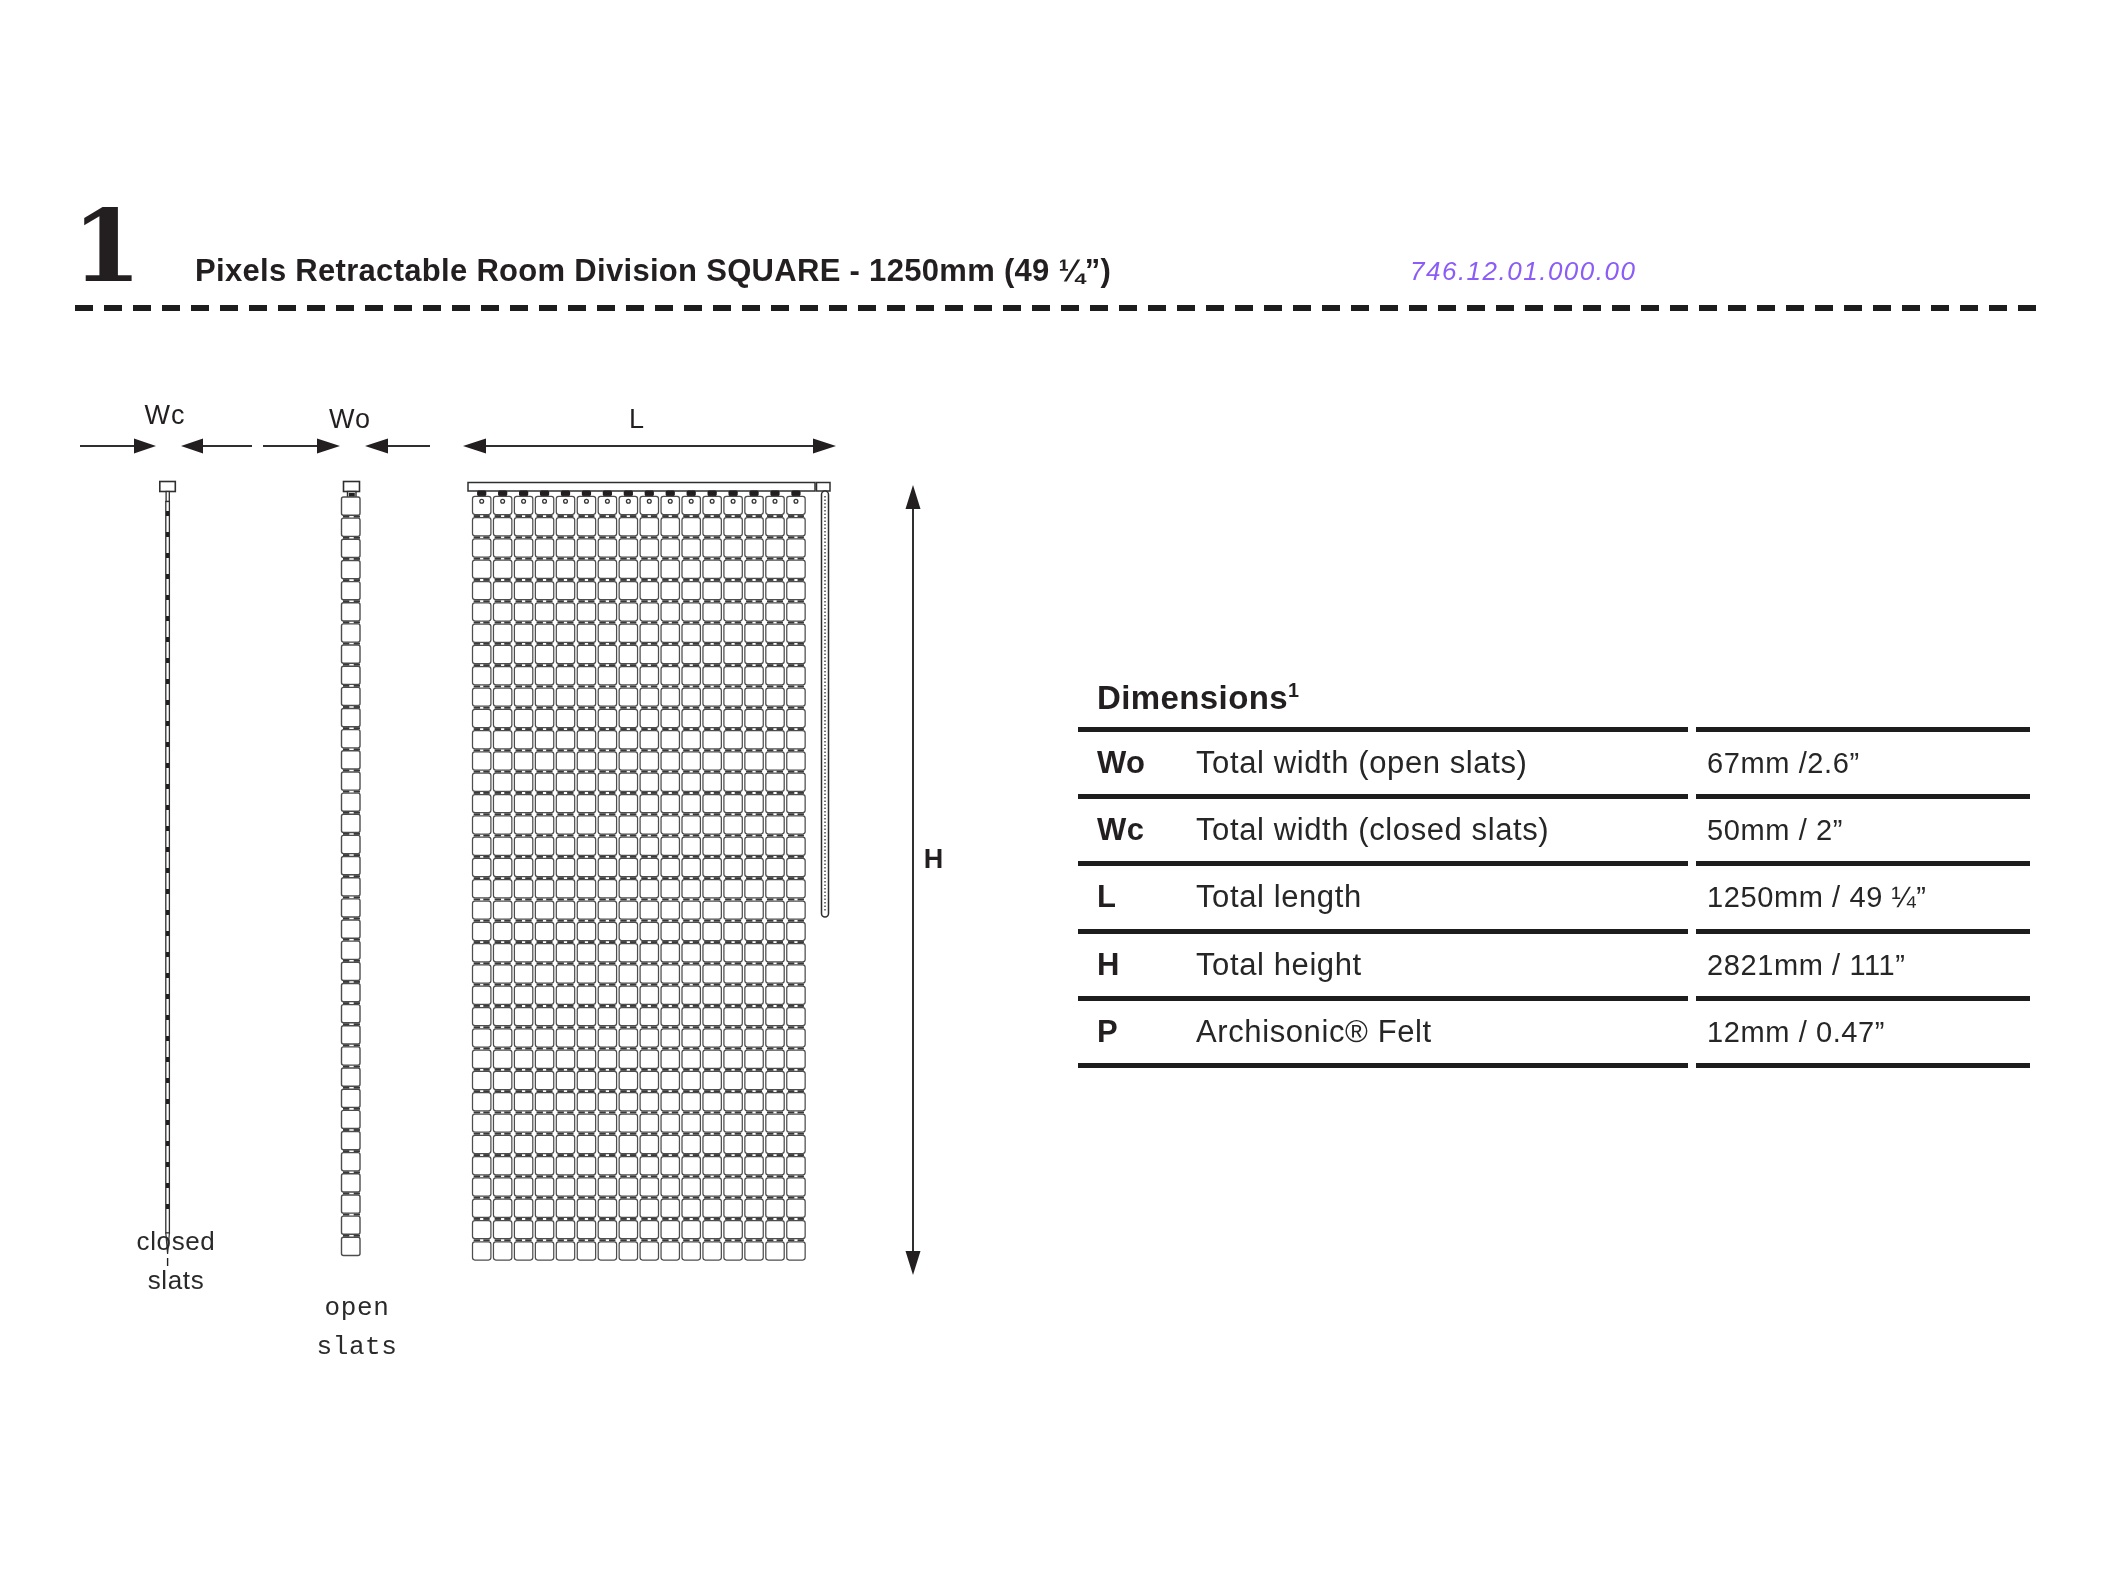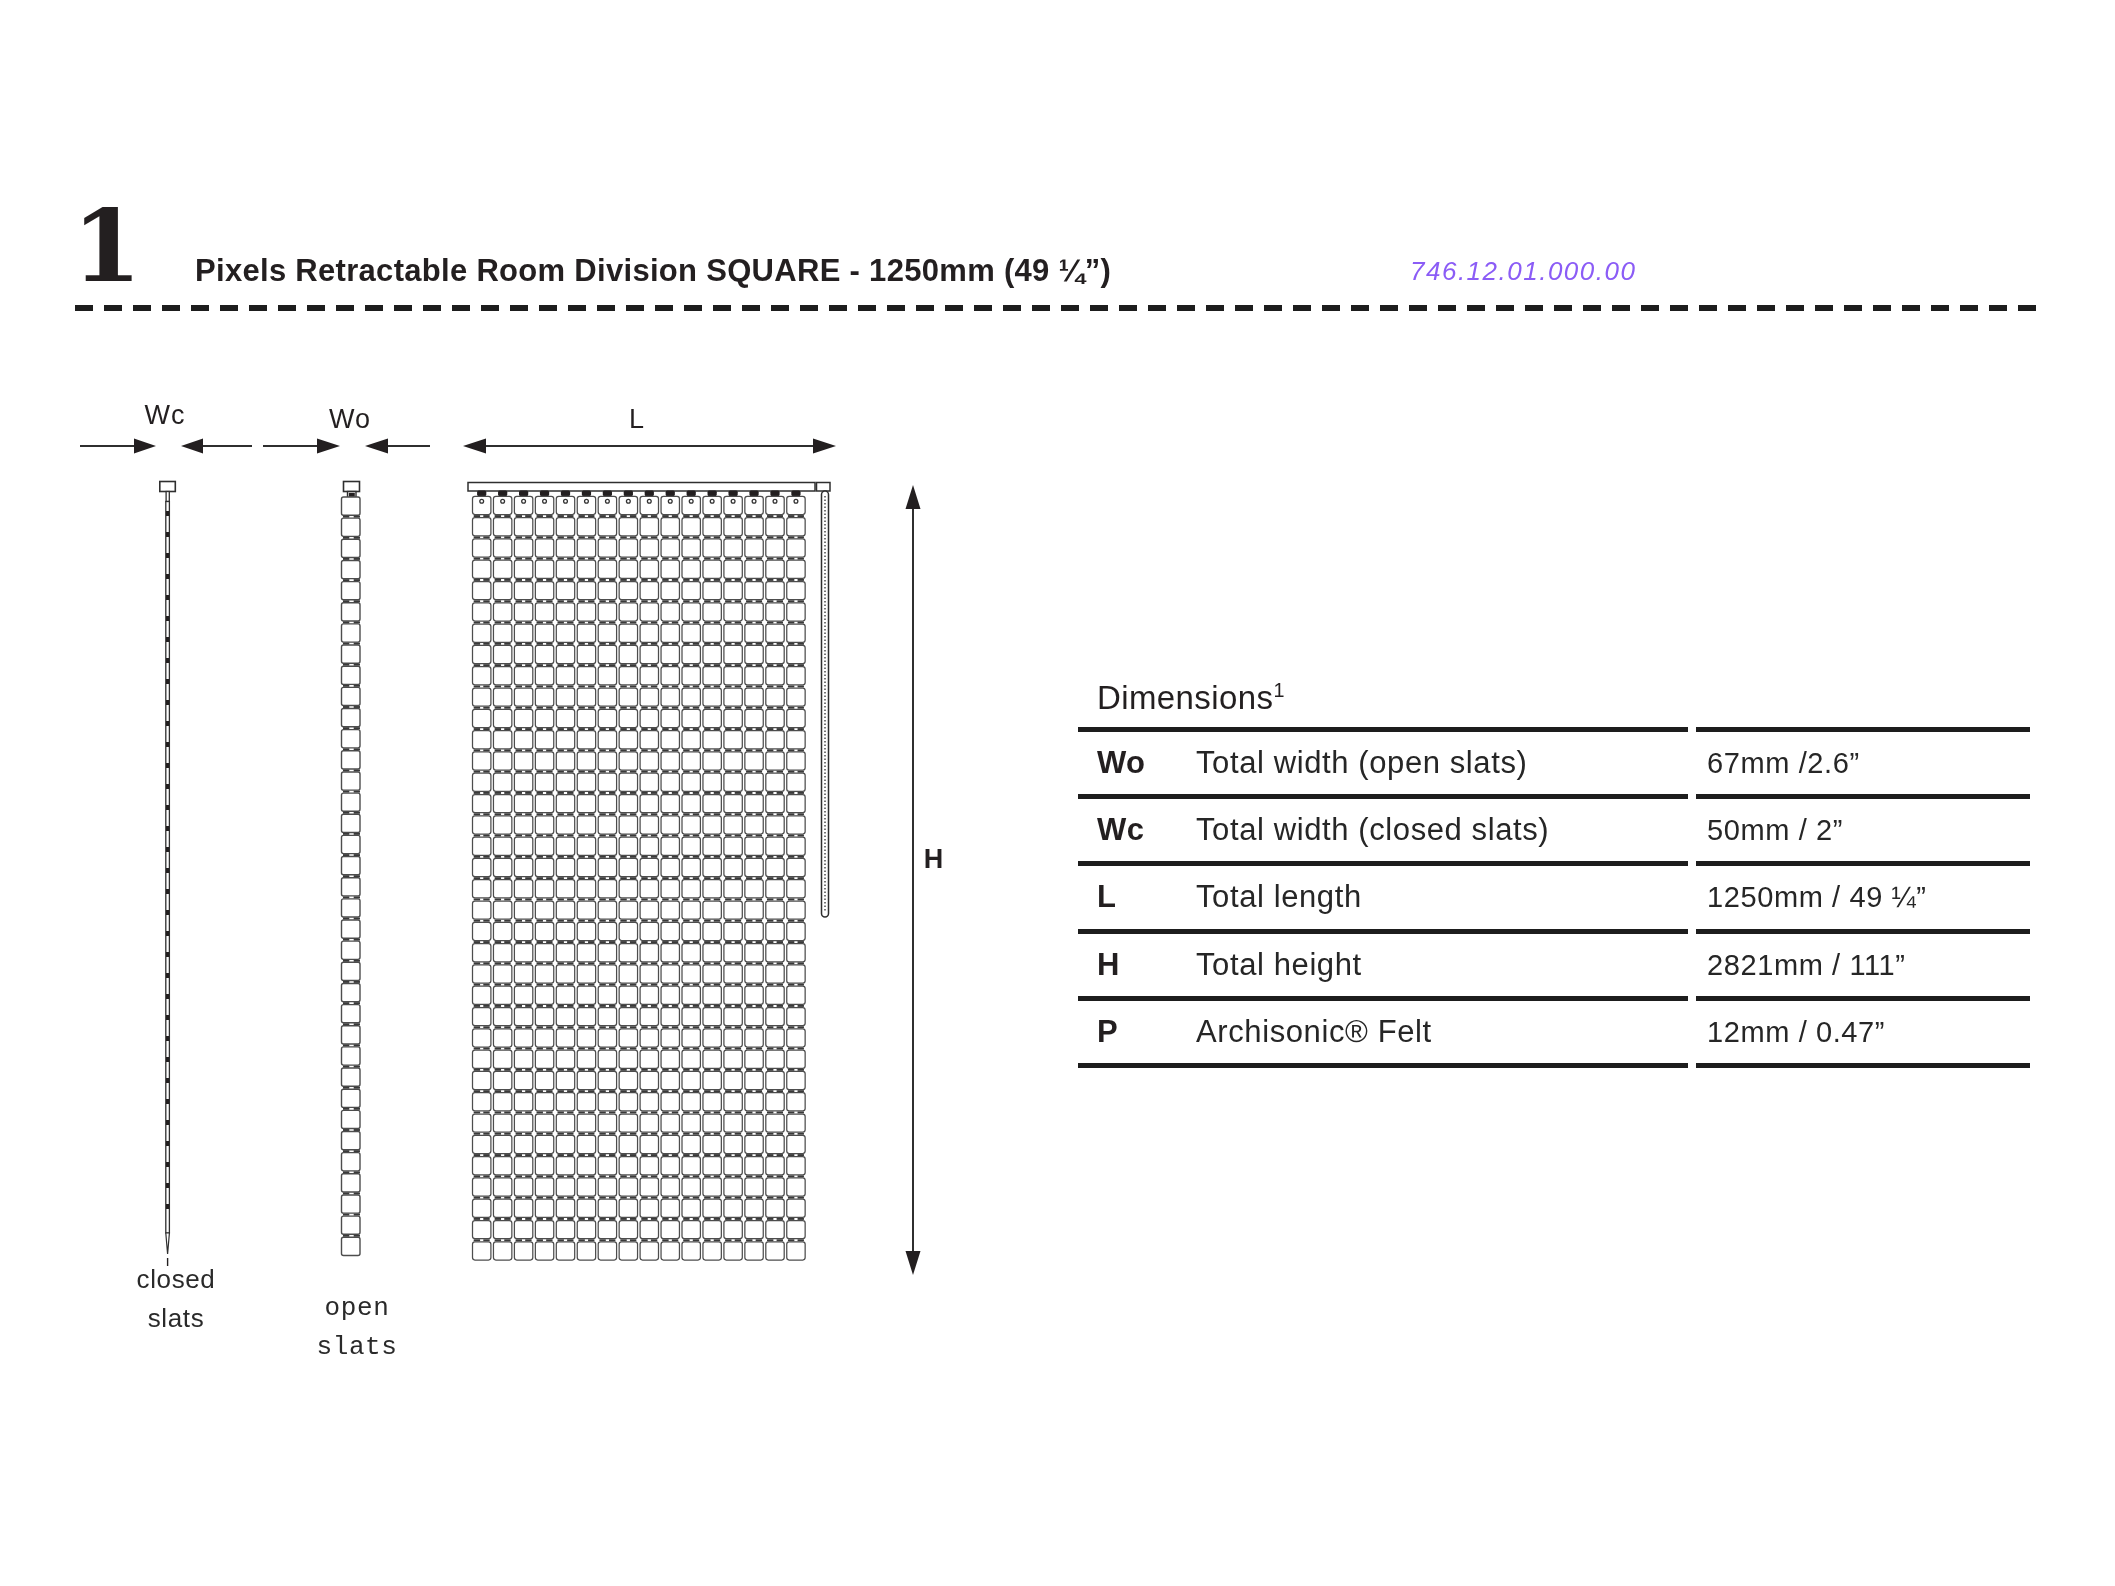--- a/index.html
+++ b/index.html
@@ -22,21 +22,21 @@
     letter-spacing:1.5px;color:#8b5cf6;white-space:nowrap;
   }
   .dashed-rule{
     left:75px;top:305px;width:1965px;height:6px;
     background:repeating-linear-gradient(90deg,#1d1d1d 0 18px,transparent 18px 29px);
   }
   
   .dim-label{font-size:27px;font-weight:500;letter-spacing:1px;text-align:center;white-space:nowrap;}
   .fig-caption{font-size:26px;font-weight:400;letter-spacing:.6px;text-align:center;line-height:39px;color:#2a2a2a;}
   
-  .table-heading{left:1097px;top:670px;font-size:33px;line-height:40px;font-weight:400;letter-spacing:.4px;}
+  .table-heading{left:1097px;top:670px;font-size:33px;line-height:40px;font-weight:700;letter-spacing:.4px;}
   .table-heading sup{font-size:60%;}
   .rule-seg{position:absolute;height:5px;background:#1d1d1d;}
   .spec-row{position:absolute;left:1078px;width:952px;height:62px;}
   .spec-key{position:absolute;left:19px;top:50%;transform:translateY(-50%);
     font-size:31px;font-weight:700;letter-spacing:.4px;white-space:nowrap;color:#231f20;}
   .spec-desc{position:absolute;left:102px;top:50%;transform:translateY(-50%);
     font-size:31px;font-weight:400;letter-spacing:.6px;white-space:nowrap;color:#262626;margin-left:16px;}
   .spec-value{position:absolute;left:629px;top:50%;transform:translateY(-50%);
     font-size:29px;font-weight:400;letter-spacing:.6px;white-space:nowrap;color:#262626;}
   svg.diagram{left:0;top:0;}
@@ -1952,21 +1952,21 @@
   <div class="abs index-numeral">1</div>
   <div class="abs doc-title">Pixels Retractable Room Division SQUARE - 1250mm (49 ¼”)</div>
   <div class="abs doc-code">746.12.01.000.00</div>
   <div class="abs dashed-rule"></div>
 
   <div class="abs dim-label" style="left:135px;top:400px;width:60px;">Wc</div>
   <div class="abs dim-label" style="left:320px;top:404px;width:60px;">Wo</div>
   <div class="abs dim-label" style="left:617px;top:404px;width:40px;">L</div>
   <div class="abs dim-label" style="left:919px;top:844px;width:30px;font-weight:600;">H</div>
 
-  <div class="abs fig-caption" style="left:116px;top:1260px;width:120px;">
+  <div class="abs fig-caption" style="left:116px;top:1222px;width:120px;">
     <div>closed</div>
     <div>slats</div>
   </div>
   <div class="abs fig-caption" style="left:297px;top:1289px;width:120px;font-family:Liberation Mono, monospace;">
     <div>open</div>
     <div>slats</div>
   </div>
 
   <div class="abs table-heading">
     <span>Dimensions</span><sup>1</sup>

